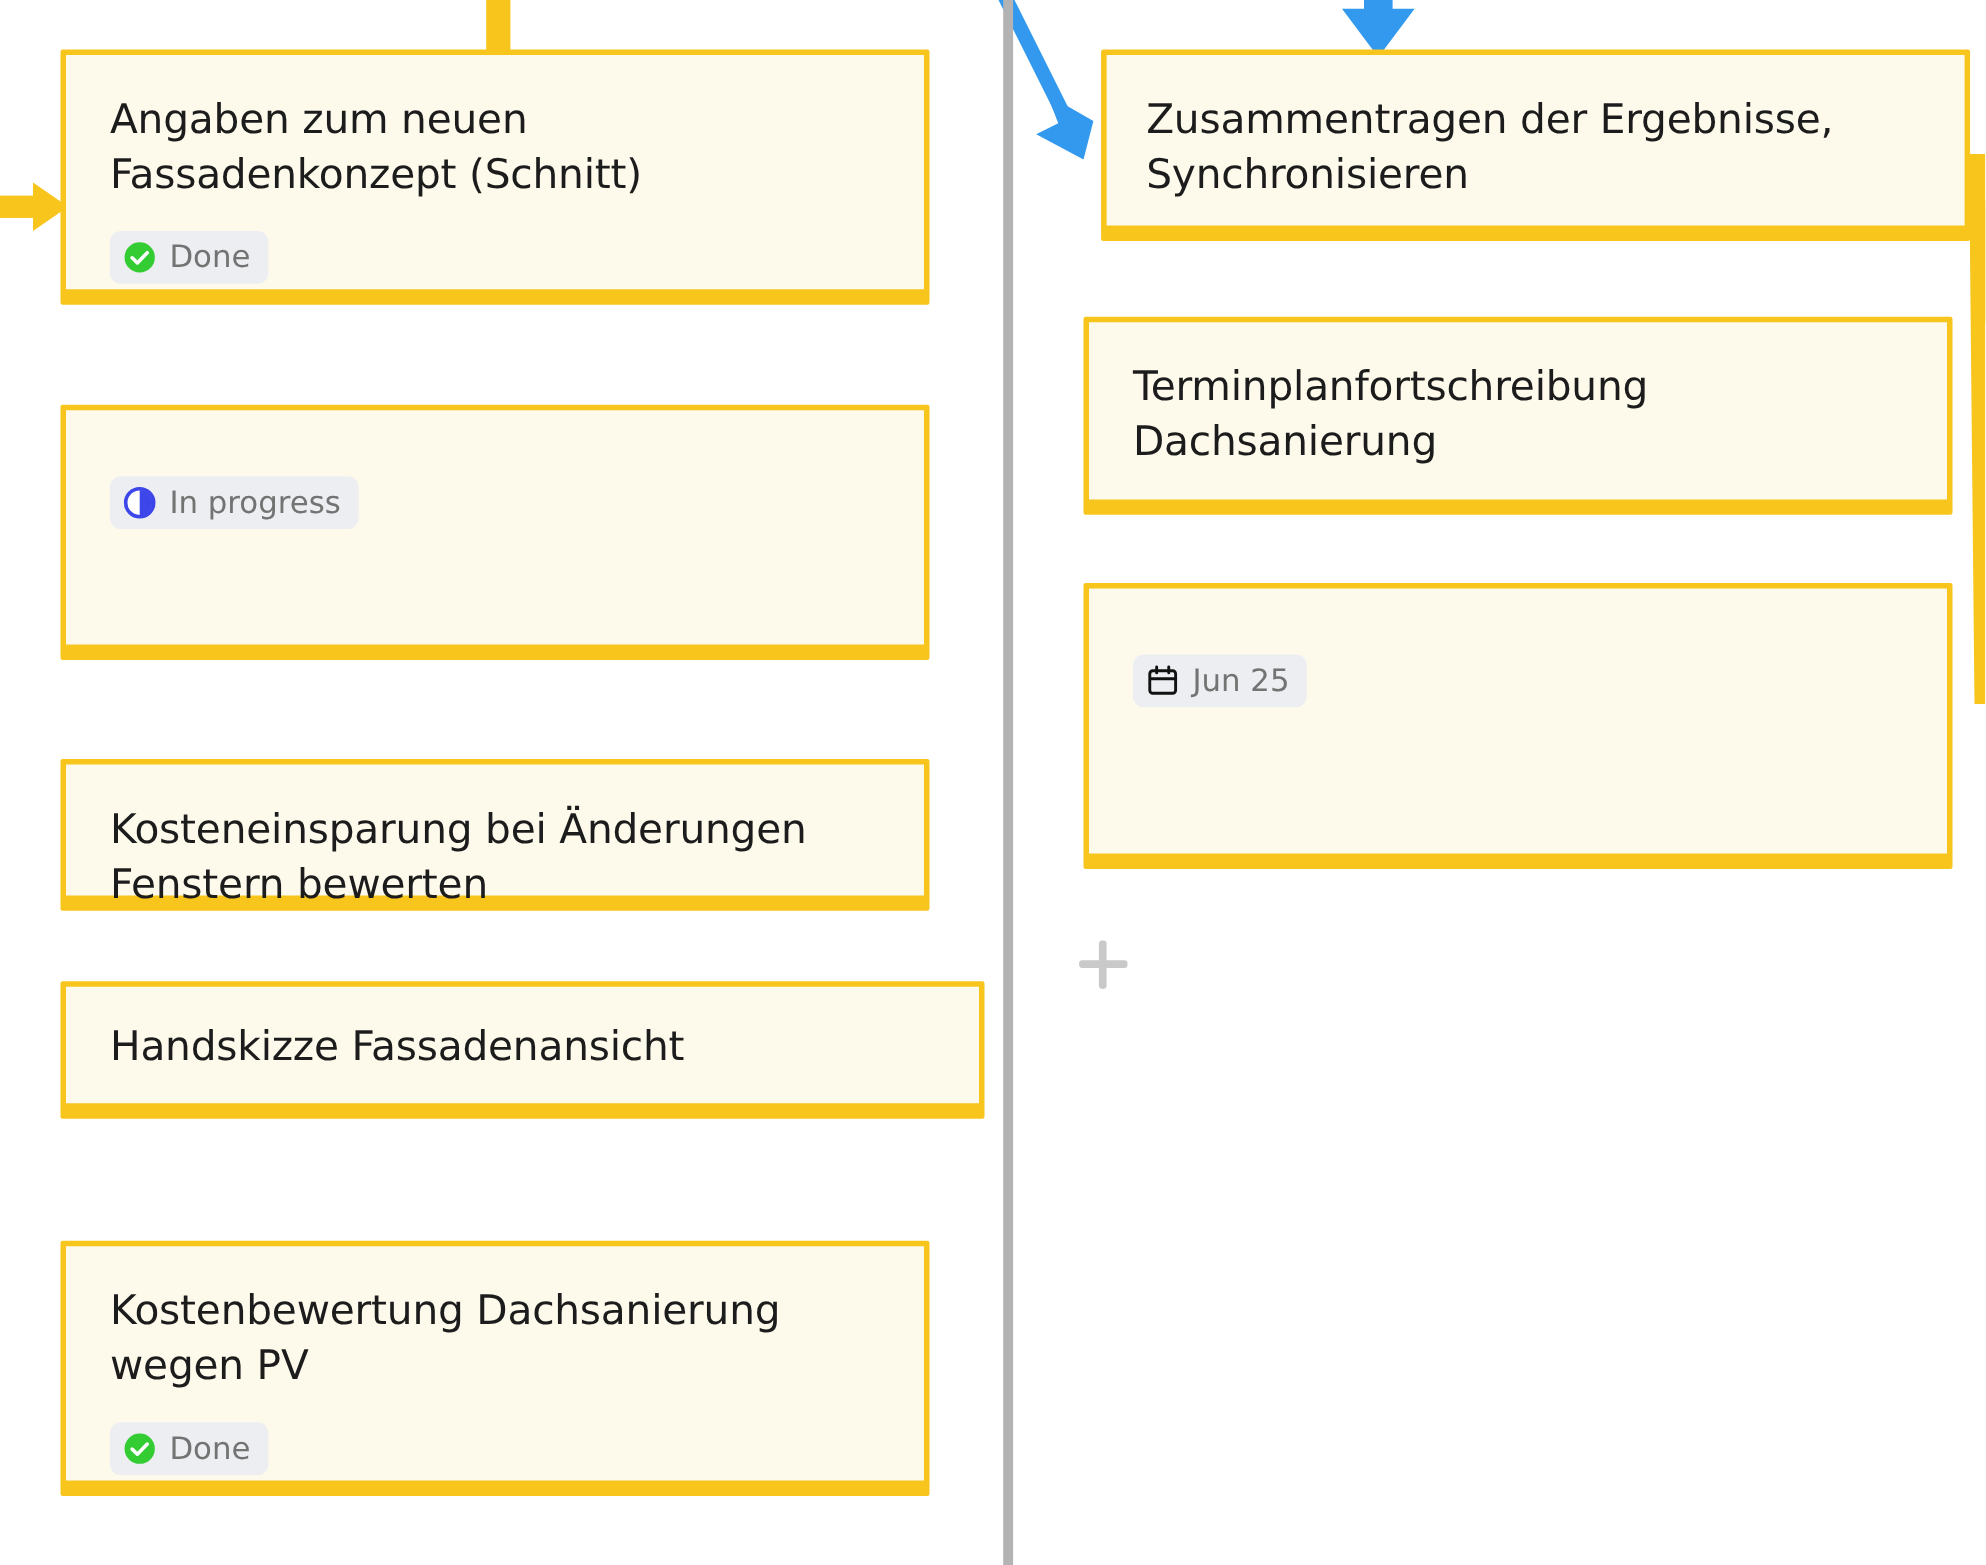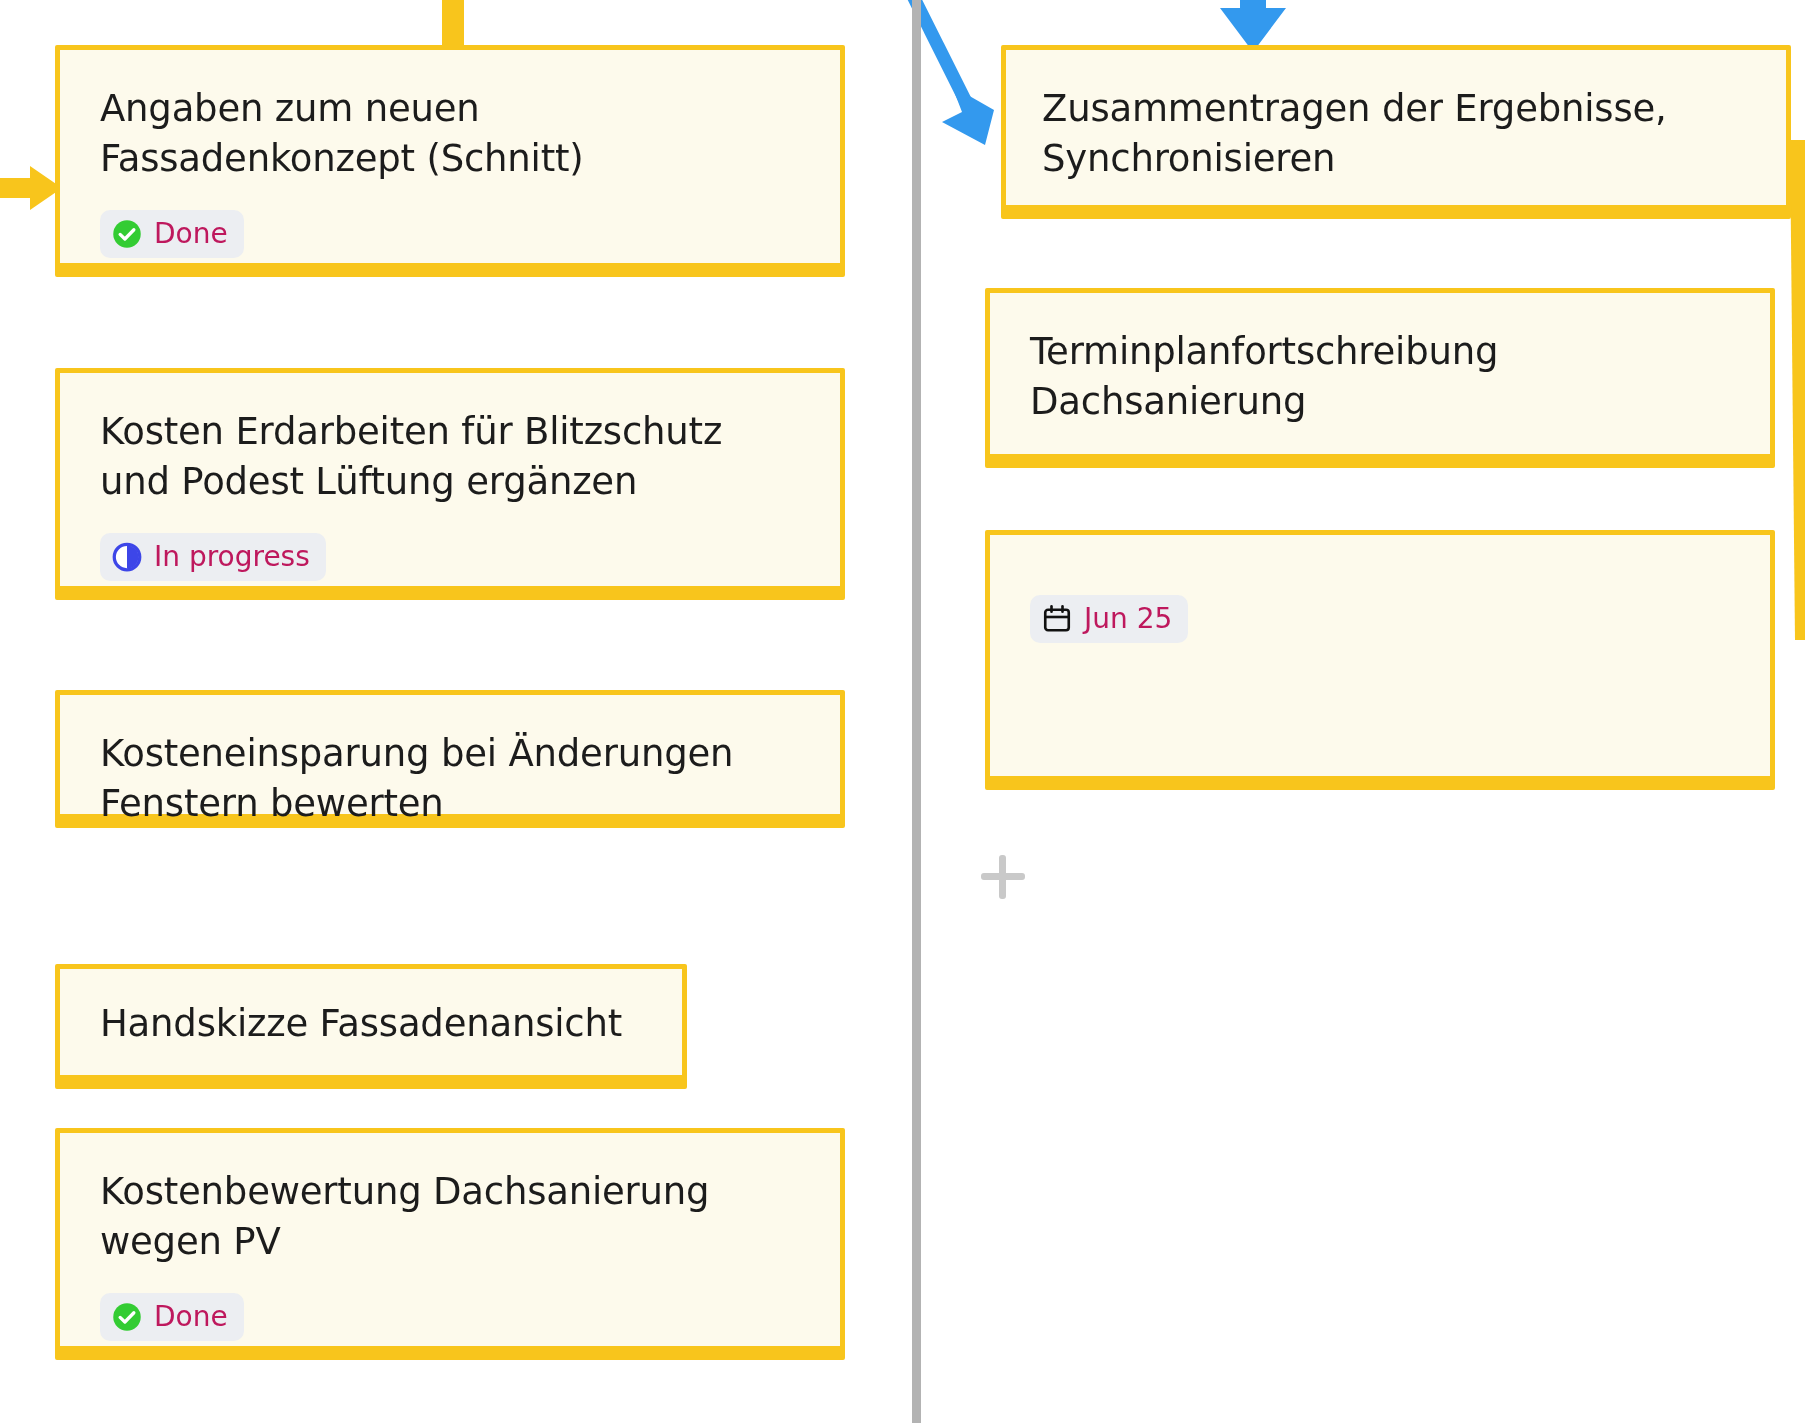--- a/index.html
+++ b/index.html
@@ -74,21 +74,21 @@
     display: inline-flex;
     align-items: center;
     gap: 12px;
     margin-top: 26px;
     padding: 9px 16px 9px 12px;
     background: #eceef2;
     border-radius: 10px;
   }
   .badge-label {
     font-size: 28px;
-    color: #be185d;
+    color: #737373;
     line-height: 1;
     white-space: nowrap;
   }
   .badge-icon { display: block; flex: 0 0 auto; }
 
   
   .add-button {
     position: absolute;
     z-index: 4;
     width: 44px;
@@ -143,37 +143,35 @@
       <div class="badge">
         <svg class="badge-icon" width="30" height="30" viewBox="0 0 24 24">
           <circle cx="12" cy="12" r="11" fill="#33cc33"></circle>
           <path d="M6.5 12.3 L10.3 16 L17.5 8.6" stroke="#ffffff" stroke-width="2.6" fill="none" stroke-linecap="round" stroke-linejoin="round"></path>
         </svg>
         <span class="badge-label">Done</span>
       </div>
     </div>
 
     <div class="card" style="left:0; top:368px; width:790px; height:232px;">
-      <div class="card-title">Kosten Erdarbeiten für Blitzschutz
-und Podest Lüftung ergänzen</div>
       <div class="badge">
         <svg class="badge-icon" width="30" height="30" viewBox="0 0 24 24">
           <circle cx="12" cy="12" r="10.2" fill="#ffffff" stroke="#3d46e8" stroke-width="2.6"></circle>
           <path d="M 12 2.8 A 9.2 9.2 0 0 1 12 21.2 Z" fill="#3d46e8"></path>
         </svg>
         <span class="badge-label">In progress</span>
       </div>
     </div>
 
     <div class="card" style="left:0; top:690px; width:790px; height:138px;">
       <div class="card-title">Kosteneinsparung bei Änderungen
 Fenstern bewerten</div>
     </div>
 
-    <div class="card" style="left:0; top:964px; width:632px; height:125px; padding-top:30px;">
+    <div class="card" style="left:0; top:892px; width:840px; height:125px; padding-top:30px;">
       <div class="card-title">Handskizze Fassadenansicht</div>
     </div>
 
     <div class="card" style="left:0; top:1128px; width:790px; height:232px;">
       <div class="card-title">Kostenbewertung Dachsanierung
 wegen PV</div>
       <div class="badge">
         <svg class="badge-icon" width="30" height="30" viewBox="0 0 24 24">
           <circle cx="12" cy="12" r="11" fill="#33cc33"></circle>
           <path d="M6.5 12.3 L10.3 16 L17.5 8.6" stroke="#ffffff" stroke-width="2.6" fill="none" stroke-linecap="round" stroke-linejoin="round"></path>

